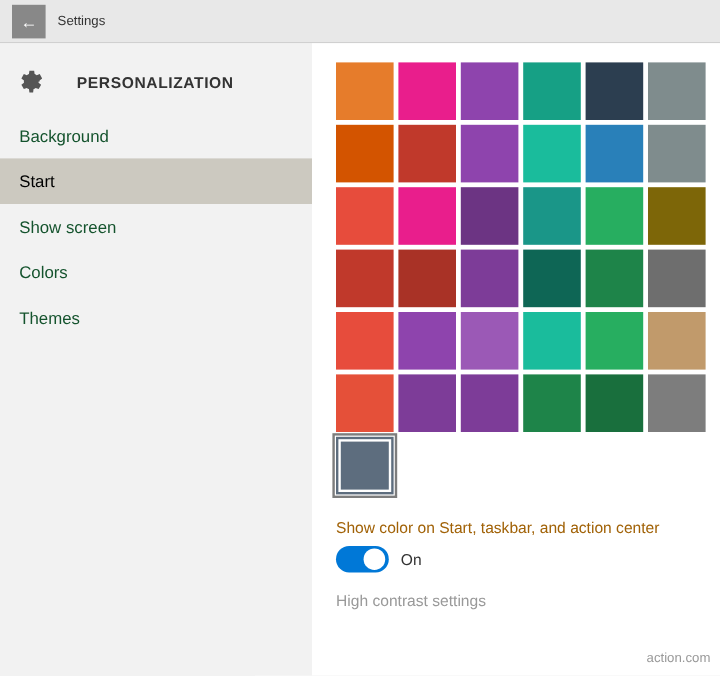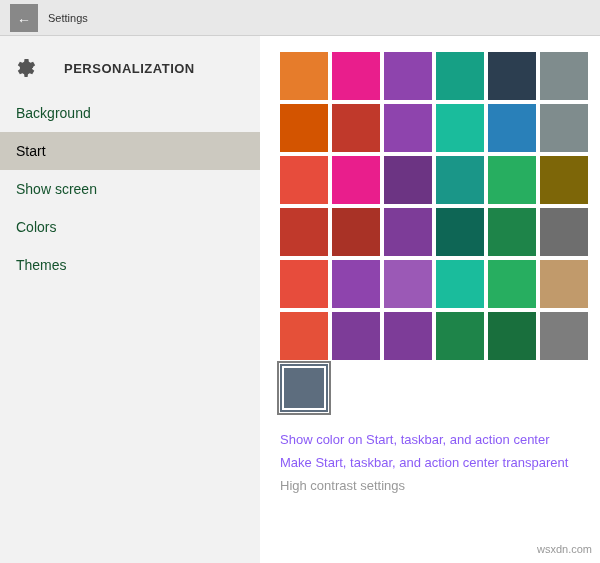--- a/index.html
+++ b/index.html
@@ -107,21 +107,21 @@
     .color-swatch.selected::after {
       content: '';
       position: absolute;
       inset: 2px;
       border: 2px solid white;
     }
 
     
     .setting-label {
       font-size: 13px;
-      color: #8b5cf6;
+      color: #a16207;
       margin-bottom: 8px;
     }
     .toggle-row {
       display: flex;
       align-items: center;
       gap: 10px;
       margin-bottom: 16px;
     }
     .toggle {
       width: 44px;
@@ -234,21 +234,26 @@
         <div class="color-swatch" style="background: rgb(229, 80, 57);"></div>
         <div class="color-swatch" style="background: rgb(125, 60, 152);"></div>
         <div class="color-swatch" style="background: rgb(125, 60, 152);"></div>
         <div class="color-swatch" style="background: rgb(30, 132, 73);"></div>
         <div class="color-swatch" style="background: rgb(25, 111, 61);"></div>
         <div class="color-swatch" style="background: rgb(125, 125, 125);"></div>
         <div class="color-swatch selected" style="background: rgb(93, 109, 126); outline: rgb(125, 125, 125) solid 2px; outline-offset: 1px;"></div>
       </div>
 
     <div class="setting-label">Show color on Start, taskbar, and action center</div>
-
-    <div class="setting-label">Make Start, taskbar, and action center transparent</div>
+    <div class="toggle-row">
+      <div class="toggle on">
+        <div class="toggle-knob"></div>
+      </div>
+      <span class="toggle-state-label">On</span>
+    </div>
+
 
     <div class="high-contrast-link">High contrast settings</div>
 
   </div>
 </div>
 
-<div class="watermark">wsxdn.com</div>
+<div class="watermark">action.com</div>
 
 </body></html>

